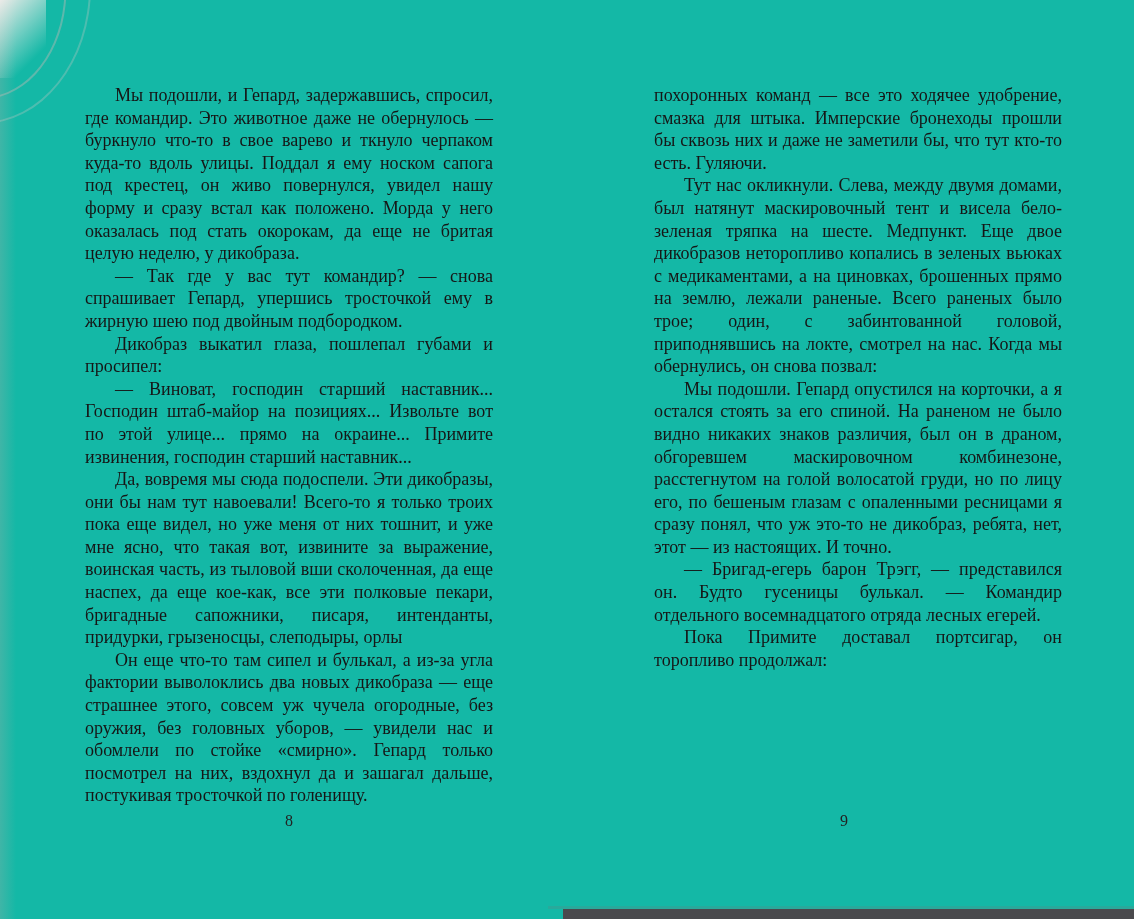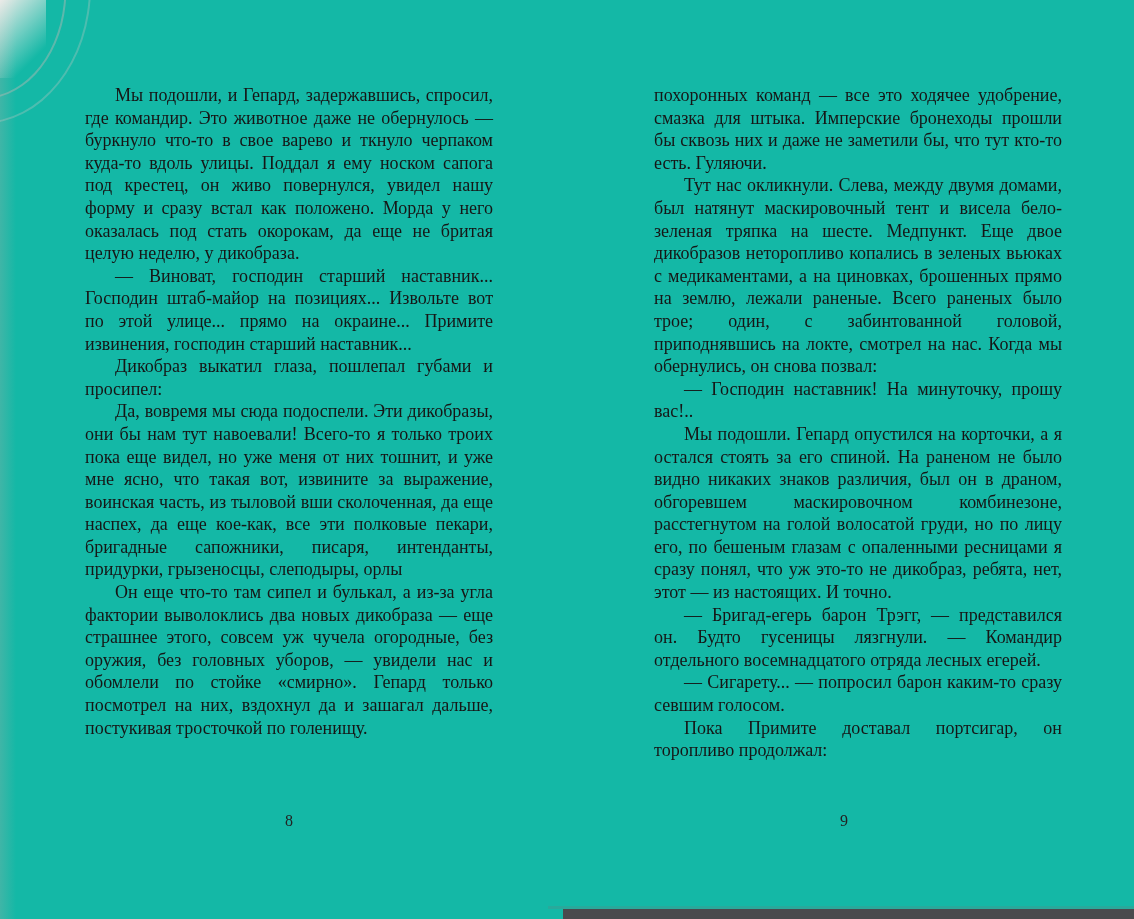--- a/index.html
+++ b/index.html
@@ -97,36 +97,35 @@
 <div class="spread">
 
   <div class="left-edge-shade"></div>
   <div class="corner-fill"></div>
   <div class="curl curl-2"></div>
   <div class="curl curl-1"></div>
 
   <div class="page page-left">
     <div class="text-block">
       <p>Мы подошли, и Гепард, задержавшись, спросил, где командир. Это животное даже не обернулось — буркнуло что-то в свое варево и ткнуло черпаком куда-то вдоль улицы. Поддал я ему носком сапога под крестец, он живо повернулся, увидел нашу форму и сразу встал как положено. Морда у него оказалась под стать окорокам, да еще не бритая целую неделю, у дикобраза.</p>
+      <p>— Так где у вас тут командир? — снова спрашивает Гепард, упершись тросточкой ему в жирную шею под двойным подбородком.</p>
+      <p>Дикобраз выкатил глаза, пошлепал губами и просипел:</p>
       <p>— Виноват, господин старший наставник... Господин штаб-майор на позициях... Извольте вот по этой улице... прямо на окраине... Примите извинения, господин старший наставник...</p>
-      <p>Дикобраз выкатил глаза, пошлепал губами и просипел:</p>
       <p>Да, вовремя мы сюда подоспели. Эти дикобразы, они бы нам тут навоевали! Всего-то я только троих пока еще видел, но уже меня от них тошнит, и уже мне ясно, что такая вот, извините за выражение, воинская часть, из тыловой вши сколоченная, да еще наспех, да еще кое-как, все эти полковые пекари, бригадные сапожники, писаря, интенданты, придурки, грызеносцы, слеподыры, орлы</p>
       <p>Он еще что-то там сипел и булькал, а из-за угла фактории выволоклись два новых дикобраза — еще страшнее этого, совсем уж чучела огородные, без оружия, без головных уборов, — увидели нас и обомлели по стойке «смирно». Гепард только посмотрел на них, вздохнул да и зашагал дальше, постукивая тросточкой по голенищу.</p>
     </div>
     <div class="page-number">8</div>
   </div>
 
   <div class="page page-right">
     <div class="text-block">
       <p class="continuation">похоронных команд — все это ходячее удобрение, смазка для штыка. Имперские бронеходы прошли бы сквозь них и даже не заметили бы, что тут кто-то есть. Гуляючи.</p>
       <p>Тут нас окликнули. Слева, между двумя домами, был натянут маскировочный тент и висела бело-зеленая тряпка на шесте. Медпункт. Еще двое дикобразов неторопливо копались в зеленых вьюках с медикаментами, а на циновках, брошенных прямо на землю, лежали раненые. Всего раненых было трое; один, с забинтованной головой, приподнявшись на локте, смотрел на нас. Когда мы обернулись, он снова позвал:</p>
-      <p>— Господин наставник! На минуточку, прошу вас!..</p>
       <p>Мы подошли. Гепард опустился на корточки, а я остался стоять за его спиной. На раненом не было видно никаких знаков различия, был он в драном, обгоревшем маскировочном комбинезоне, расстегнутом на голой волосатой груди, но по лицу его, по бешеным глазам с опаленными ресницами я сразу понял, что уж это-то не дикобраз, ребята, нет, этот — из настоящих. И точно.</p>
-      <p>— Бригад-егерь барон Трэгг, — представился он. Будто гусеницы лязгнули. — Командир отдельного восемнадцатого отряда лесных егерей.</p>
-      <p>— Сигарету... — попросил барон каким-то сразу севшим голосом.</p>
+      <p>— Бригад-егерь барон Трэгг, — представился он. Будто гусеницы булькал. — Командир отдельного восемнадцатого отряда лесных егерей.</p>
       <p>Пока Примите доставал портсигар, он торопливо продолжал:</p>
     </div>
     <div class="page-number">9</div>
   </div>
 
   <div class="bottom-edge-soft"></div>
   <div class="bottom-edge"></div>
 
 </div>
 

